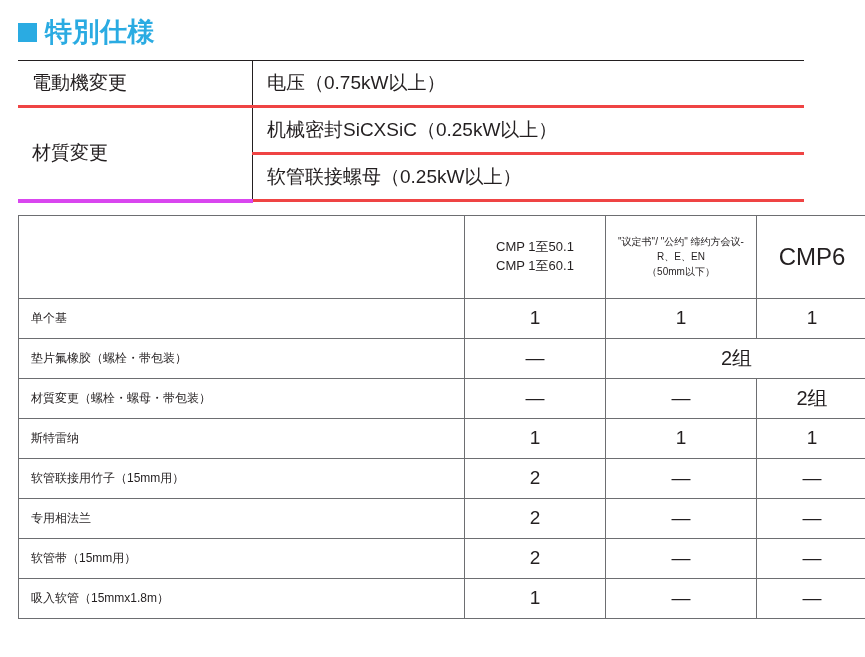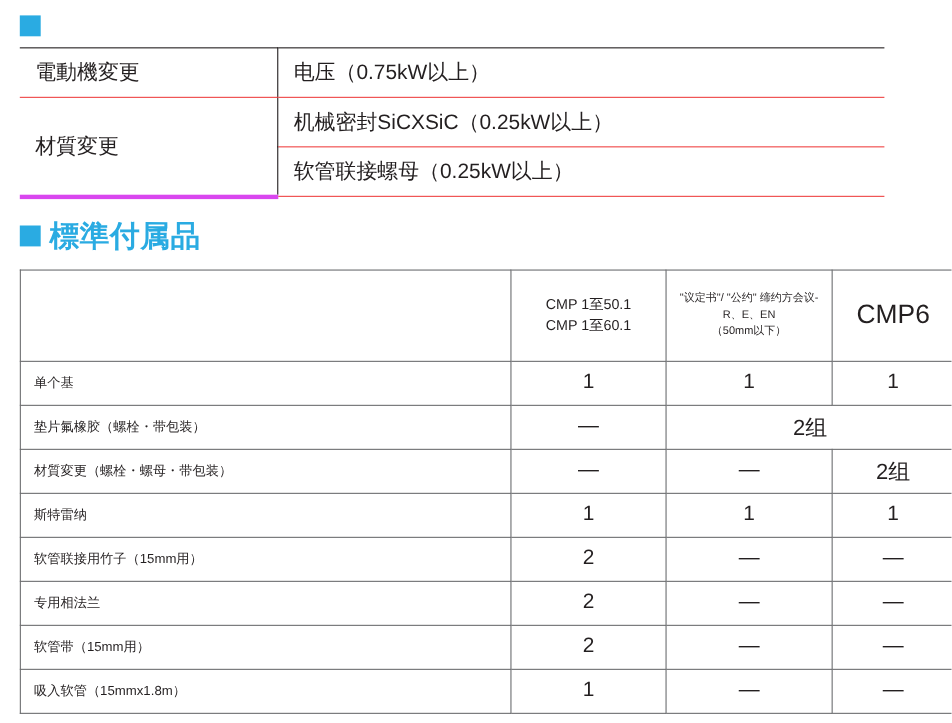--- a/index.html
+++ b/index.html
@@ -44,21 +44,21 @@
 
   
   .spec-table {
     width: 786px;
     margin-top: 10px;
     border-collapse: collapse;
     table-layout: fixed;
   }
   .spec-table td {
     border-top: 1px solid #231f20;
-    border-bottom: 1px solid #ef4444;
+    border-bottom: 3px solid #ef4444;
     padding: 9px 10px 9px 14px;
     font-size: 19px;
     vertical-align: middle;
     height: 20px;
   }
   .spec-table td.label {
     width: 210px;
     border-right: 1px solid #231f20;
   }
   .spec-table tr.r2 td.label {
@@ -111,42 +111,39 @@
   .acc-table tbody td.val { font-size: 19px; }
   .acc-table tbody td.val.group { font-size: 20px; }
 </style>
 </head>
 <body>
 
 <div class="page">
 
   <div class="section-head" id="sec1-head">
     <span class="head-marker"></span>
+    <span>特別仕様</span>
   </div>
 
   <table class="spec-table">
     <tbody>
       <tr class="r1">
         <td class="label">電動機変更</td>
         <td class="value">电压（0.75kW以上）</td>
       </tr>
       <tr class="r2">
         <td class="label" rowspan="2">材質変更</td>
         <td class="value">机械密封SiCXSiC（0.25kW以上）</td>
       </tr>
       <tr class="r3">
         <td class="value">软管联接螺母（0.25kW以上）</td>
       </tr>
     </tbody>
   </table>
 
-  <div class="section-head" id="sec2-head">
-    <span class="head-marker"></span>
-    <span>標準付属品</span>
-  </div>
 
   <table class="acc-table">
     <thead>
       <tr>
         <th class="col-item"></th>
         <th class="col-a">
           <div class="hdr-a">CMP 1至50.1</div>
           <div class="hdr-a">CMP 1至60.1</div>
         </th>
         <th class="col-b">

